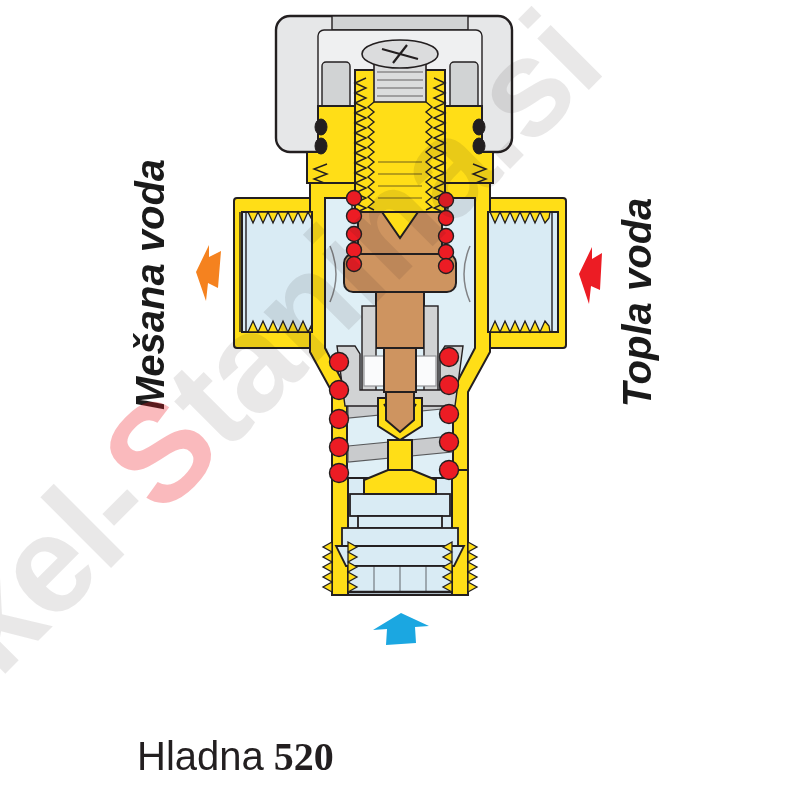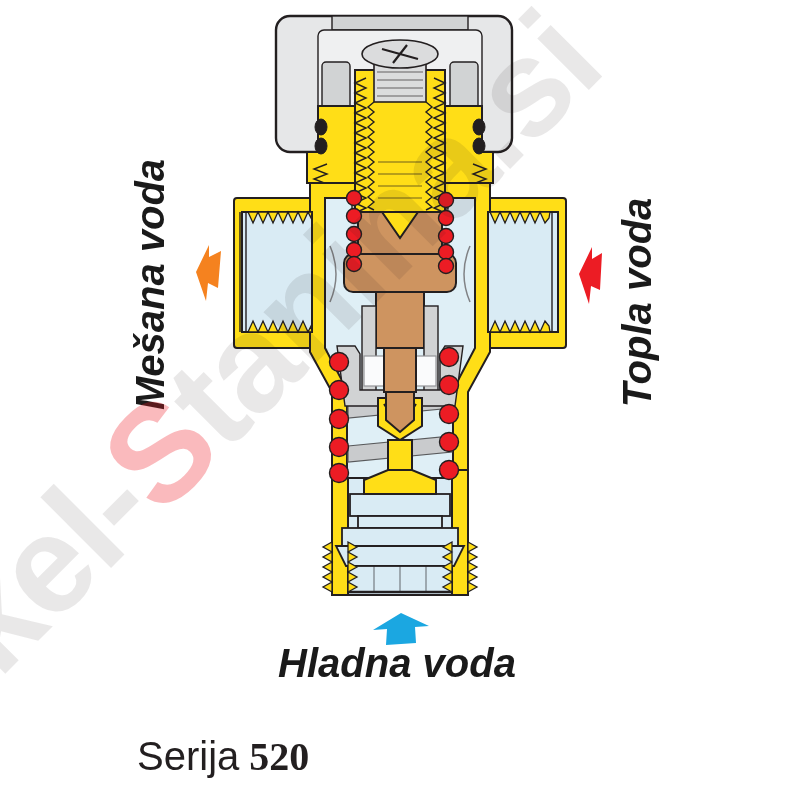--- a/index.html
+++ b/index.html
@@ -186,23 +186,22 @@
 
   <g>
     <polygon points="196,272 209,245 209,257 221,251 218,288 208,283 206,301" fill="#F5821F"></polygon>
     <polygon points="579,274 592,247 592,259 602,253 600,290 591,286 589,304" fill="#EC1C24"></polygon>
     <polygon points="401,613 373,630 387,629 386,645 416,643 415,627 429,626" fill="#1BA7E1"></polygon>
   </g>
 </svg>
 
   <div class="flow-label label-left">Mešana voda</div>
   <div class="flow-label label-right">Topla voda</div>
-  <div class="flow-label label-bottom">Hladna voda</div>
 
   <div class="series">
-    <span class="pre">Serija</span><span class="num">520</span>
+    <span class="pre">Hladna</span><span class="num">520</span>
   </div>
 
   <div class="watermark">
     <span>kel-</span><span class="wm-s">S</span><span>tanina.si</span>
   </div>
 
 </div>
 
 </body></html>

